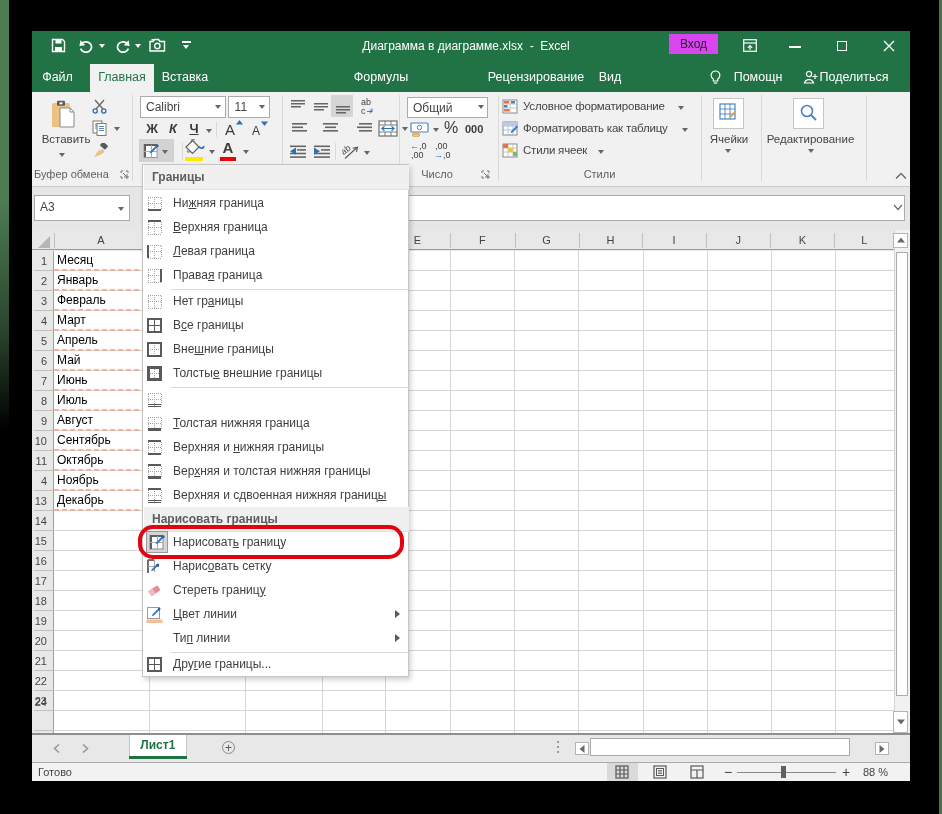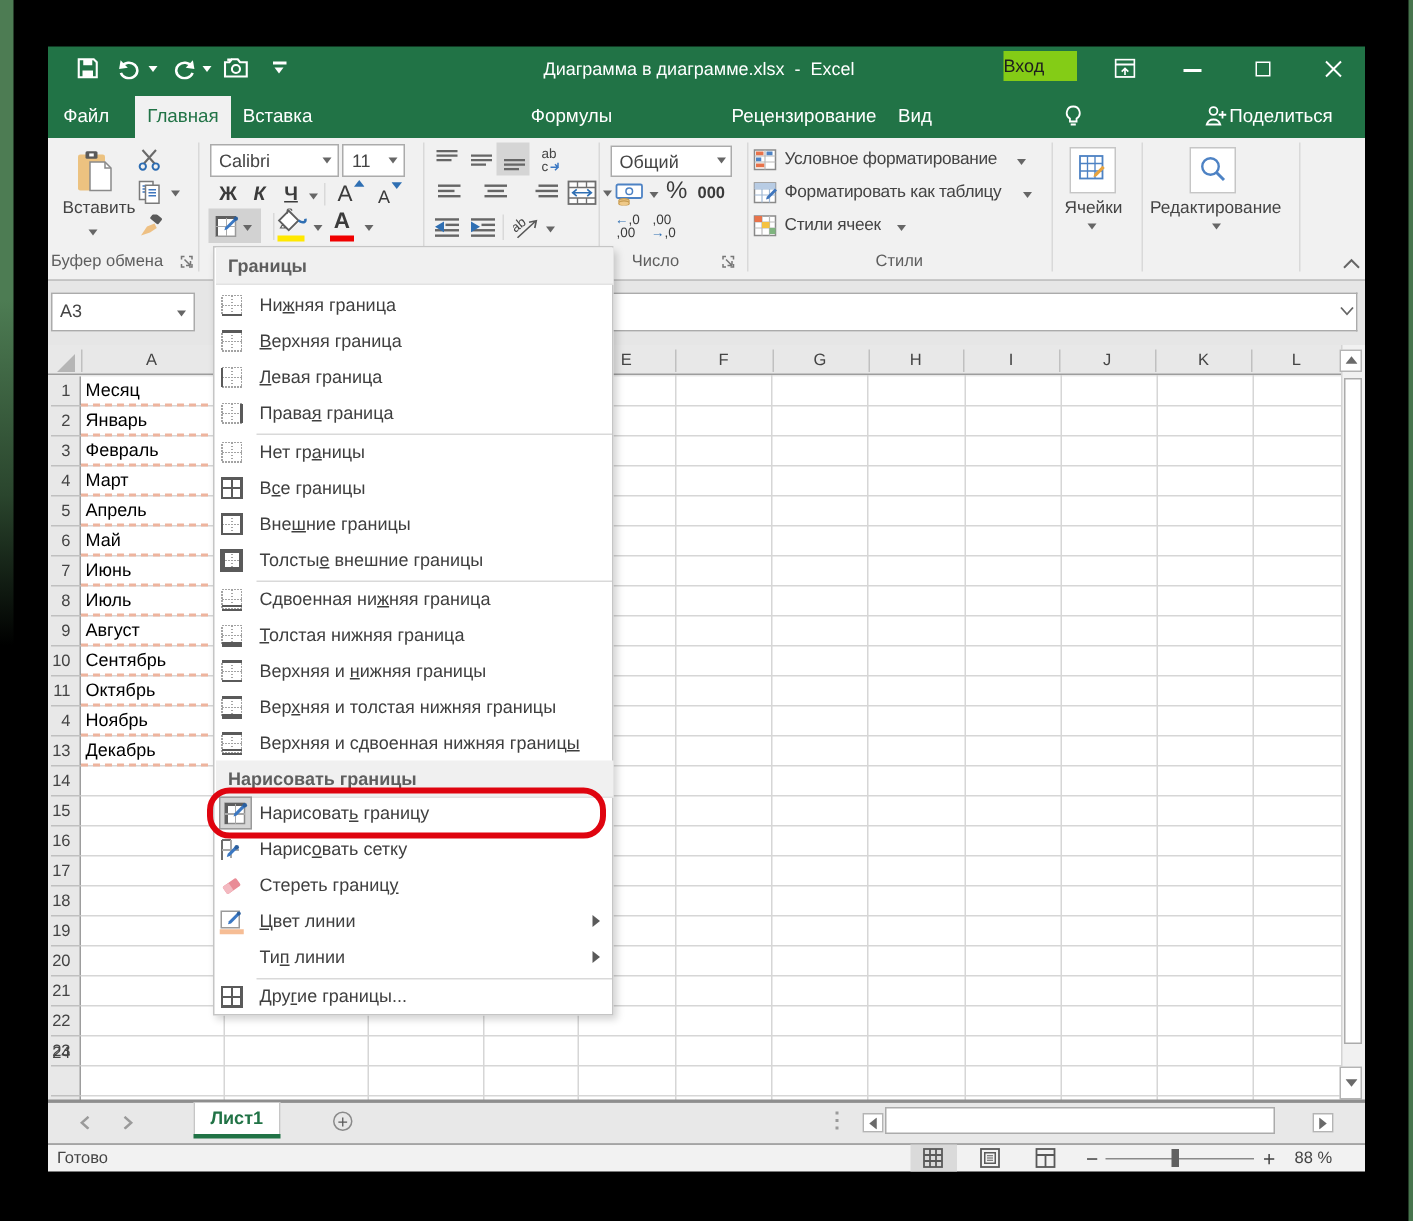--- a/index.html
+++ b/index.html
@@ -59,39 +59,40 @@
       </svg>
       <div class="cbarrow" style="left:103px;top:13px;border-top-color:#fff"></div>
       <svg class="abs" style="left:117px;top:7px" width="17" height="14" viewBox="0 0 17 14">
         <path d="M1 3.5 h3 l1.5-2 h4 l1.5 2 h4.5 v9.5 h-14.5z" fill="none" stroke="#fff" stroke-width="1.4"></path>
         <circle cx="8.3" cy="8" r="2.7" fill="none" stroke="#fff" stroke-width="1.4"></circle>
         <rect x="2.5" y="1" width="3" height="1.6" fill="#fff"></rect>
       </svg>
       <div class="abs" style="left:150px;top:10px;width:9px;height:2px;background:#fff"></div>
       <div class="cbarrow" style="left:151px;top:14px;border-top-color:#fff"></div>
       <div class="abs wt" style="left:-5px;top:0;width:878px;text-align:center;line-height:30px">Диаграмма в диаграмме.xlsx&nbsp; - &nbsp;Excel</div>
-      <div class="abs" style="left:637px;top:3px;width:49px;height:20px;background:#84cc16;color:#1e1e1e;font-size:12px;line-height:20px">Вход</div>
+      <div class="abs" style="left:637px;top:3px;width:49px;height:20px;background:#d946ef;color:#1e1e1e;font-size:12px;text-align:center;line-height:20px">Вход</div>
       <svg class="abs" style="left:711px;top:8px" width="14" height="13" viewBox="0 0 14 13">
         <rect x="0.7" y="0.7" width="12.6" height="11.6" fill="none" stroke="#fff" stroke-width="1.2"></rect>
         <path d="M0.7 4 h12.6" stroke="#fff" stroke-width="1.2"></path>
         <path d="M7 11 L7 6.8 M4.8 8.8 L7 6.6 L9.2 8.8" stroke="#fff" stroke-width="1.1" fill="none"></path>
       </svg>
       <div class="abs" style="left:757px;top:15px;width:12px;height:1.6px;background:#fff"></div>
       <div class="abs" style="left:805px;top:10px;width:10px;height:10px;border:1.3px solid #fff"></div>
       <svg class="abs" style="left:851px;top:9px" width="12" height="12" viewBox="0 0 12 12">
         <path d="M1 1 L11 11 M11 1 L1 11" stroke="#fff" stroke-width="1.3"></path>
       </svg>
     </div>
     <div class="abs tabrow tabs">
       <div class="abs" style="left:58px;top:2px;width:64px;height:28px;background:#f1f1f1"></div>
       <span style="left:-49.5px;width:150px">Файл</span>
       <span style="left:78px;width:150px">Вставка</span>
       <span style="left:274px;width:150px">Формулы</span>
       <span style="left:429px;width:150px">Рецензирование</span>
       <span style="left:503px;width:150px">Вид</span>
+      <span style="left:651px;width:150px">Помощн</span>
       <span style="left:747px;width:150px">Поделиться</span>
       <span style="left:47px;width:86px;color:#217346">Главная</span>
       <svg class="abs" style="left:678px;top:8px" width="11" height="15" viewBox="0 0 11 15">
         <path d="M5.5 1 a4.3 4.3 0 0 1 2.2 8 l0 2 h-4.4 l0-2 a4.3 4.3 0 0 1 2.2-8z" fill="none" stroke="#fff" stroke-width="1.2"></path>
         <path d="M3.8 13 h3.4" stroke="#fff" stroke-width="1.2"></path>
       </svg>
       <svg class="abs" style="left:771px;top:8px" width="15" height="14" viewBox="0 0 15 14">
         <circle cx="6" cy="4" r="2.6" fill="none" stroke="#fff" stroke-width="1.2"></circle>
         <path d="M1.5 13 a4.7 4.7 0 0 1 9 0z" fill="none" stroke="#fff" stroke-width="1.2"></path>
         <path d="M12 4 v5 M9.5 6.5 h5" stroke="#fff" stroke-width="1.2"></path>
@@ -553,21 +554,20 @@
           <rect x="2.4" y="2.4" width="12.2" height="12.2" fill="none" stroke="#5a5a5a" stroke-width="3" shape-rendering="crispEdges"></rect>
         </svg></div>
       <div class="mitem" style="top:196px">Толсты<u>е</u> внешние границы</div>
       <div class="msep" style="top:222px"></div>
       <div class="micon" style="top:226px"><svg width="17" height="17" viewBox="0 0 17 17">
           <rect x="2" y="2" width="13" height="13" fill="none" stroke="#a3a3a3" stroke-width="1" stroke-dasharray="1 1" shape-rendering="crispEdges"></rect>
           <path d="M2 8.5 h13 M8.5 2 v13" stroke="#a3a3a3" stroke-width="1" stroke-dasharray="1 1" shape-rendering="crispEdges"></path>
           <path d="M2 13 h13" stroke="#5a5a5a" stroke-width="1" shape-rendering="crispEdges"></path>
           <path d="M2 15.5 h13" stroke="#5a5a5a" stroke-width="1" shape-rendering="crispEdges"></path>
         </svg></div>
-      <div class="mitem" style="top:222px">Сдвоенная ни<u>ж</u>няя граница</div>
       <div class="micon" style="top:250px"><svg width="17" height="17" viewBox="0 0 17 17">
           <rect x="2" y="2" width="13" height="13" fill="none" stroke="#a3a3a3" stroke-width="1" stroke-dasharray="1 1" shape-rendering="crispEdges"></rect>
           <path d="M2 8.5 h13 M8.5 2 v13" stroke="#a3a3a3" stroke-width="1" stroke-dasharray="1 1" shape-rendering="crispEdges"></path>
           <path d="M2 14.5 h13" stroke="#5a5a5a" stroke-width="3" shape-rendering="crispEdges"></path>
         </svg></div>
       <div class="mitem" style="top:246px"><u>Т</u>олстая нижняя граница</div>
       <div class="micon" style="top:274px"><svg width="17" height="17" viewBox="0 0 17 17">
           <rect x="2" y="2" width="13" height="13" fill="none" stroke="#a3a3a3" stroke-width="1" stroke-dasharray="1 1" shape-rendering="crispEdges"></rect>
           <path d="M2 8.5 h13 M8.5 2 v13" stroke="#a3a3a3" stroke-width="1" stroke-dasharray="1 1" shape-rendering="crispEdges"></path>
           <path d="M2 2 h13" stroke="#5a5a5a" stroke-width="1.5" shape-rendering="crispEdges"></path>

